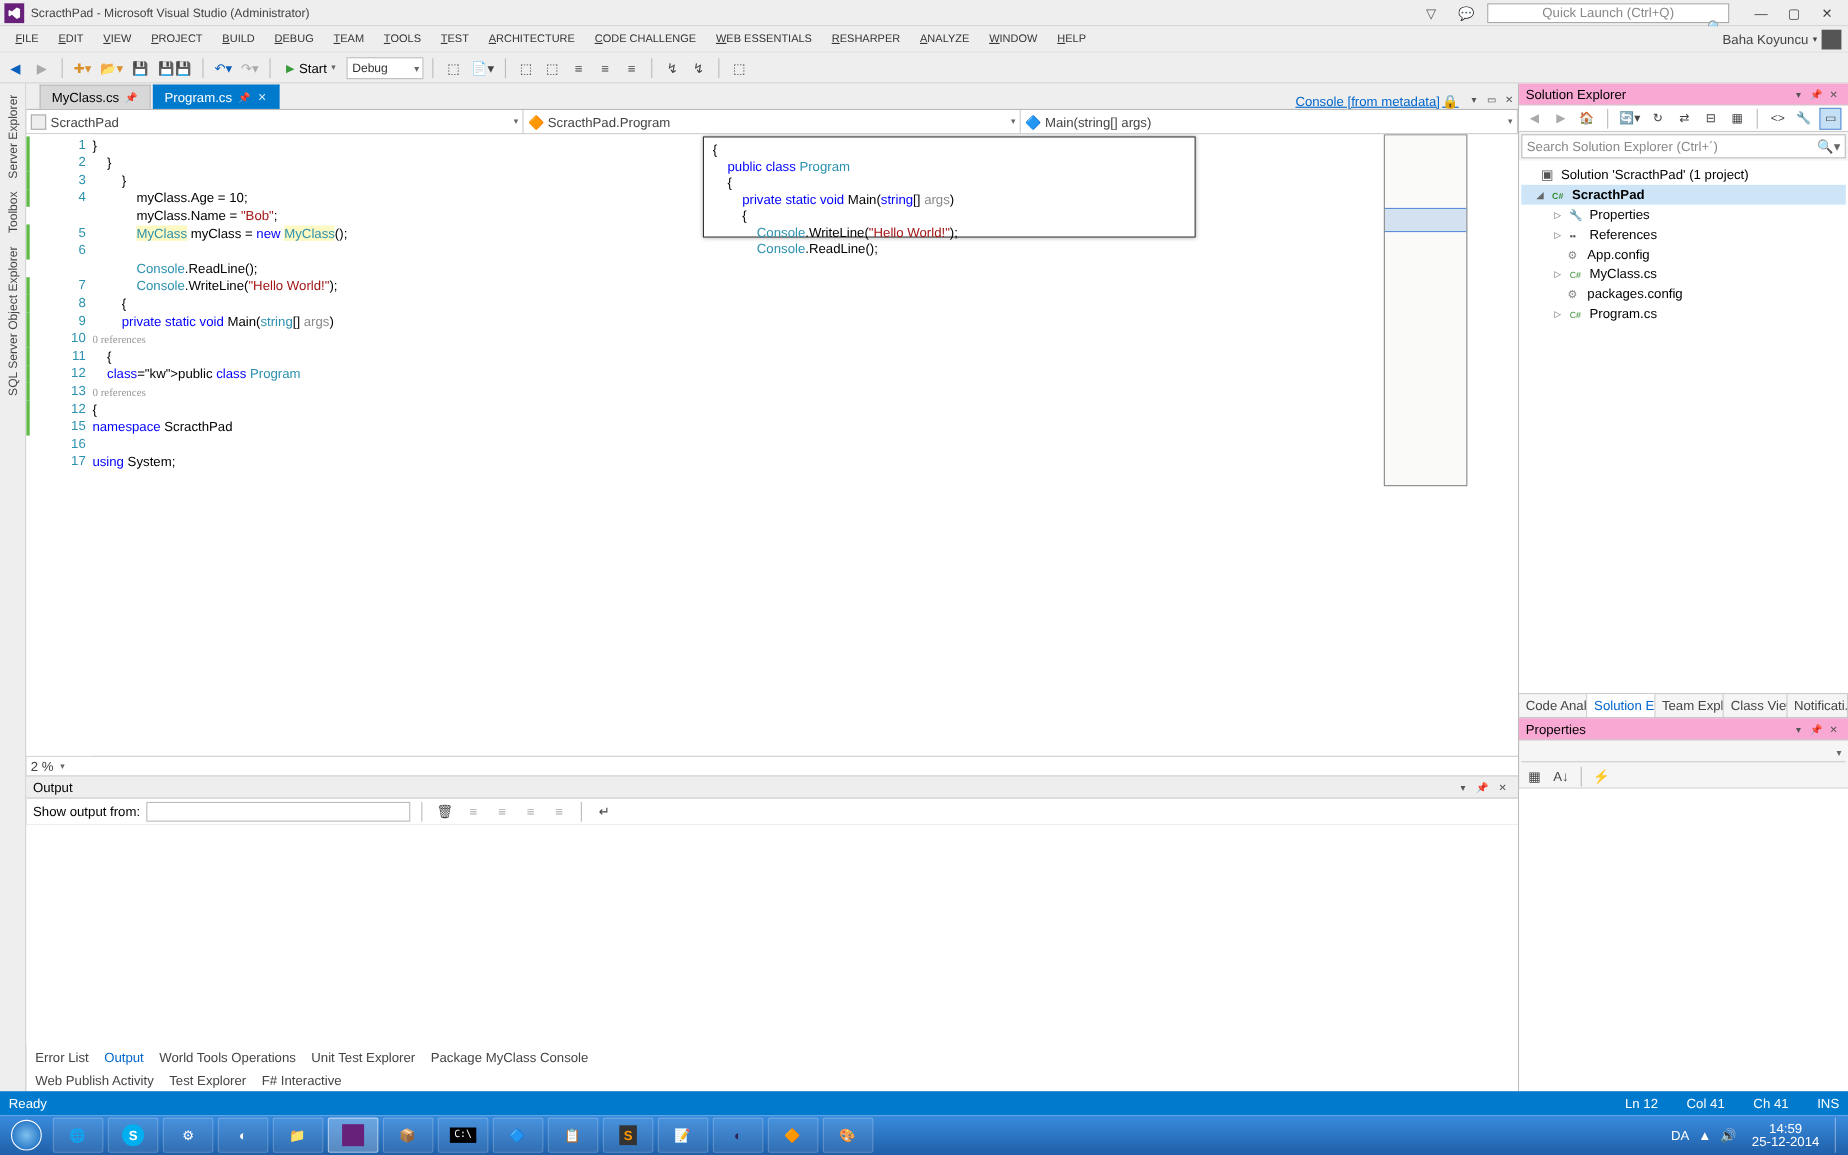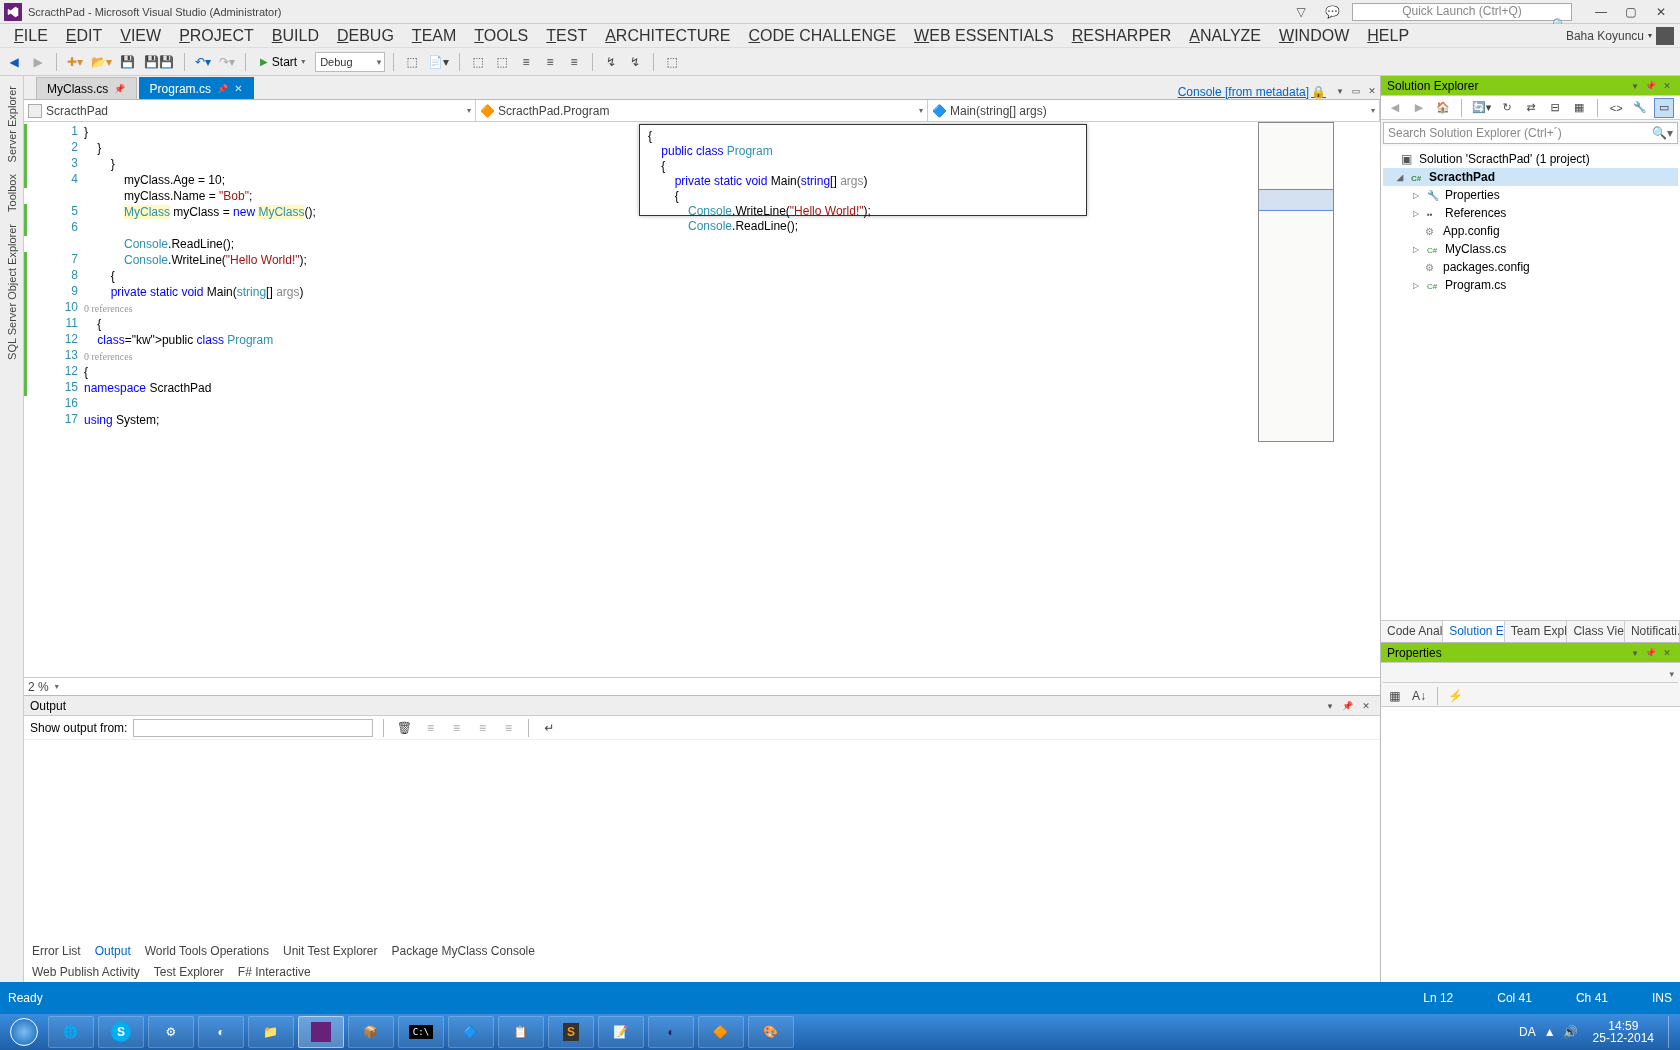--- a/index.html
+++ b/index.html
@@ -12,21 +12,21 @@
 .titlebar .title { font-size:11px; color:#444; flex:0 0 auto; }
 .titlebar .spacer { flex:1; }
 .titlebar .icon-btn { width:26px; height:18px; display:inline-flex; align-items:center; justify-content:center; color:#555; cursor:pointer; }
 .titlebar .quick-launch { width:220px; height:18px; border:1px solid #aaa; background:#fff; display:flex; align-items:center; padding:0 4px; font-size:11px; color:#888;flex-direction:column; }
 .titlebar .quick-launch .mag { margin-left:auto; color:#666; }
 .win-btns { display:flex; gap:0; margin-left:8px; }
 .win-btn { width:30px; height:18px; display:inline-flex; align-items:center; justify-content:center; color:#444; cursor:pointer; }
 
 
 .menubar { height:24px; background:#eee; display:flex; align-items:center; padding:0 6px; gap:2px; border-bottom:1px solid #ddd; }
-.menubar .menu-item { padding:2px 8px; font-size:16px; color:#333; cursor:pointer; text-transform:uppercase; }
+.menubar .menu-item { padding:2px 8px; font-size:10px; color:#333; cursor:pointer; text-transform:uppercase; }
 .menubar .menu-item:first-letter { text-decoration:underline; }
 .menubar .spacer { flex:1; }
 .menubar .user { font-size:11px; color:#444; display:flex; align-items:center; gap:4px; }
 .menubar .user .avatar { width:18px; height:18px; background:#555; }
 
 
 .toolbar { height:28px; background:#eee; display:flex; align-items:center; padding:0 4px; gap:4px; border-bottom:1px solid #ccc; }
 .tbtn { min-width:20px; height:20px; display:inline-flex; align-items:center; justify-content:center; cursor:pointer; color:#444; padding:0 2px; }
 .tbtn.blue { color:#0a5fbb; }
 .tbdrop { display:inline-flex; align-items:center; height:20px; border:1px solid #bbb; background:#fff; padding:0 14px 0 4px; position:relative; font-size:11px; color:#333; }
@@ -96,21 +96,21 @@
 
 
 .bottom-tabs { height:22px; display:flex; align-items:center; gap:14px; padding:0 8px; font-size:11px; color:#444; }
 .bottom-tabs .btab { cursor:pointer; }
 .bottom-tabs .btab.active { color:#0066cc; }
 .bottom-tabs-row2 { height:20px; display:flex; align-items:center; gap:14px; padding:0 8px; font-size:11px; color:#444; }
 .bottom-tabs-row2 .btab { cursor:pointer; }
 
 
 .right-panel { width:300px; border-left:1px solid #bbb; display:flex; flex-direction:column; background:#f5f5f5; }
-.panel-hdr { height:20px; background:#84cc16; display:flex; align-items:center; padding:0 6px; font-size:11px; border-bottom:1px solid #ccc; }
+.panel-hdr { height:20px; background:#f9a8d4; display:flex; align-items:center; padding:0 6px; font-size:11px; border-bottom:1px solid #ccc; }
 .panel-hdr .spacer { flex:1; }
 .panel-hdr .hbtn { width:14px; height:14px; display:inline-flex; align-items:center; justify-content:center; color:#555; font-size:9px; cursor:pointer; margin-left:2px; }
 .se-toolbar { height:24px; display:flex; align-items:center; padding:0 4px; gap:4px; border-bottom:1px solid #ccc; background:#fff; }
 .se-toolbar .tbtn { font-size:11px; }
 .se-toolbar .tbtn.active { background:#c5dff5; border:1px solid #5a8fd6; }
 .se-search { height:22px; border:1px solid #bbb; margin:2px; background:#fff; display:flex; align-items:center; padding:0 4px; font-size:11px; color:#888; }
 .se-search .mag { margin-left:auto; color:#666; }
 .se-tree { flex:1; background:#fff; padding:4px 2px; overflow:auto; font-size:11px; }
 .tree-row { display:flex; align-items:center; height:18px; gap:4px; cursor:pointer; padding-left:4px; }
 .tree-row .tw { width:10px; color:#666; font-size:8px; }
@@ -125,21 +125,21 @@
 .ic-cs::before { content:"C#"; font-size:8px; color:#388a34; }
 .right-tabs { height:22px; display:flex; border-top:1px solid #ccc; font-size:11px; }
 .right-tabs .rtab { padding:3px 6px; border-right:1px solid #ccc; cursor:pointer; color:#444; white-space:nowrap; overflow:hidden; }
 .right-tabs .rtab.active { background:#fff; color:#0066cc; }
 .props-panel { border-top:1px solid #bbb; display:flex; flex-direction:column; }
 .props-drop { height:18px; border-bottom:1px solid #ccc; margin:2px; display:flex; align-items:center; justify-content:flex-end; padding-right:4px; font-size:9px; color:#666; }
 .props-tb { height:22px; display:flex; align-items:center; gap:4px; padding:0 4px; border-bottom:1px solid #ccc; }
 .props-body { flex:1; background:#fff; }
 
 
-.statusbar { height:32px; background:#007acc; color:#fff; display:flex; align-items:center; padding:0 8px; font-size:11px; gap:44px; }
+.statusbar { height:22px; background:#007acc; color:#fff; display:flex; align-items:center; padding:0 8px; font-size:11px; gap:26px; }
 .statusbar .spacer { flex:1; }
 
 
 .taskbar { height:36px; background:linear-gradient(#3a8cde,#1f5fa8); display:flex; align-items:center; padding:0 4px; gap:4px; }
 .taskbar .start { width:40px; height:32px; display:flex; align-items:center; justify-content:center; cursor:pointer; }
 .taskbar .start .orb { width:28px; height:28px; border-radius:50%; background:radial-gradient(#7ec0ee,#0a5fbb); border:1px solid #fff; }
 .taskbar .tb-app { width:46px; height:32px; display:flex; align-items:center; justify-content:center; border:1px solid rgba(255,255,255,0.2); background:rgba(255,255,255,0.08); cursor:pointer; border-radius:2px; }
 .taskbar .tb-app.active { background:rgba(255,255,255,0.25); border-color:rgba(255,255,255,0.5); }
 .taskbar .spacer { flex:1; }
 .taskbar .tray { display:flex; align-items:center; gap:8px; color:#fff; font-size:10px; }

